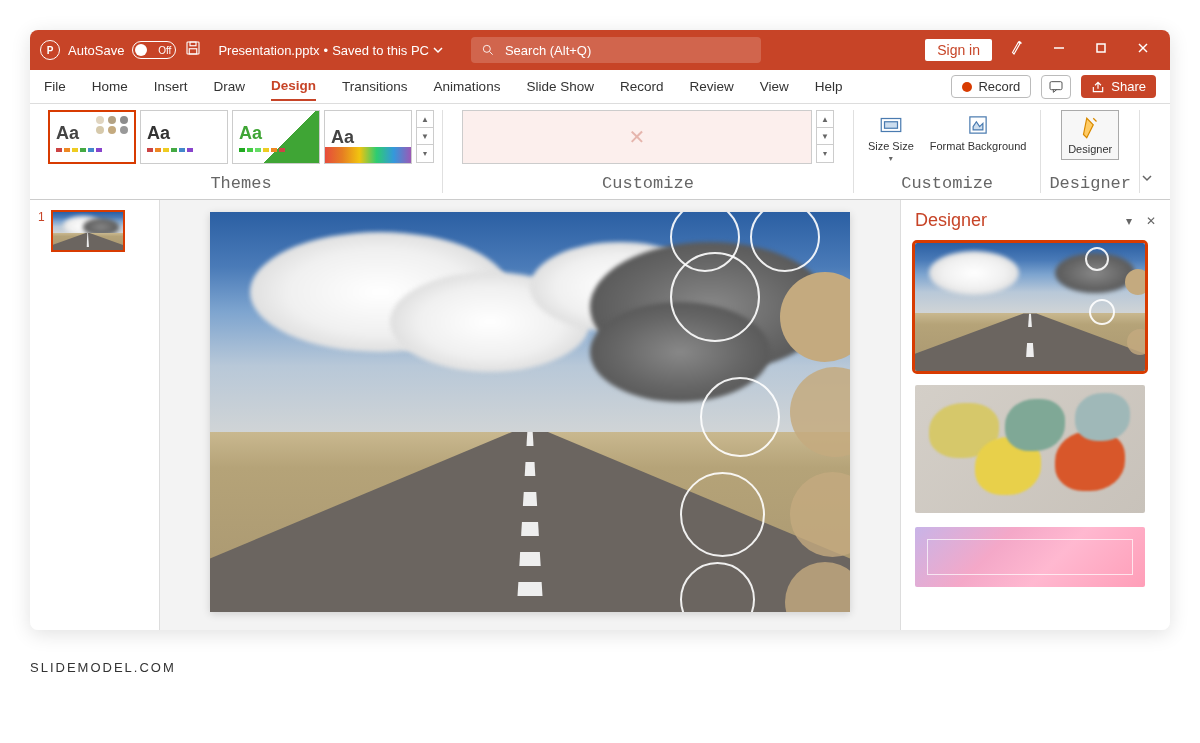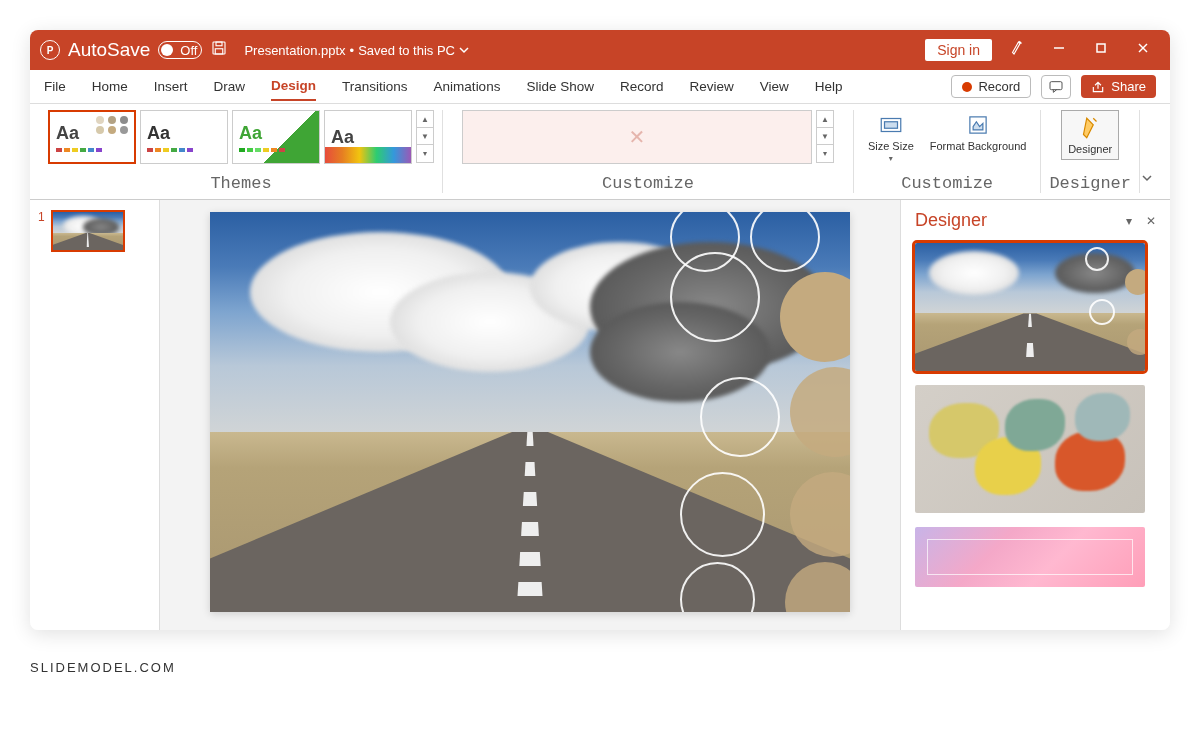--- a/index.html
+++ b/index.html
@@ -2,24 +2,24 @@
 <html><head>
 <meta charset="utf-8">
 <style>
 * { margin: 0; padding: 0; box-sizing: border-box; font-family: "Segoe UI", Arial, sans-serif; }
 body { background: #fff; padding: 30px; }
 .window { width: 1140px; margin: 0 auto; border-radius: 8px; overflow: hidden; box-shadow: 0 4px 20px rgba(0,0,0,0.12); background: #fff; }
 
 
 .titlebar { background: #c74427; color: #fff; display: flex; align-items: center; height: 40px; padding: 0 10px; gap: 8px; }
 .ppt-logo { width: 20px; height: 20px; border: 1.5px solid #fff; border-radius: 50%; display: flex; align-items: center; justify-content: center; font-size: 10px; font-weight: bold; }
-.autosave-label { font-size: 19px; }
+.autosave-label { font-size: 13px; }
 .toggle { width: 44px; height: 18px; border: 1.5px solid #fff; border-radius: 10px; display: flex; align-items: center; padding: 0 2px; position: relative; }
 .toggle-knob { width: 12px; height: 12px; background: #fff; border-radius: 50%; }
-.toggle-text { font-size: 13px; position: absolute; right: 4px; color: #fff; }
+.toggle-text { font-size: 10px; position: absolute; right: 4px; color: #fff; }
 .save-icon svg { width: 18px; height: 18px; }
 .filename { font-size: 13px; margin-left: 8px; display: flex; align-items: center; gap: 4px; }
 .search-box { flex: 0 0 290px; height: 26px; background: rgba(255,255,255,0.18); border-radius: 4px; display: flex; align-items: center; padding: 0 10px; margin-left: 20px; gap: 10px; font-size: 13px; color: #fff; }
 .spacer { flex: 1; }
 .signin-btn { background: #fff; color: #c74427; font-size: 14px; padding: 3px 12px; border-radius: 2px; cursor: pointer; }
 .titlebar-icon { width: 34px; text-align: center; cursor: pointer; }
 .titlebar svg { fill: none; stroke: #fff; stroke-width: 1.5; }
 
 
 .menubar { height: 34px; background: #fff; display: flex; align-items: center; padding: 16px 14px; gap: 26px; border-bottom: 1px solid #ddd; font-size: 13.5px; color: #333; }
@@ -115,20 +115,27 @@
         </svg>
     </div>
     <div class="filename">
       <span>Presentation.pptx</span>
       <span>•</span>
       <span>Saved to this PC</span>
       <svg width="10" height="10" viewBox="0 0 10 10">
           <path d="M1 3 L5 7 L9 3"></path>
         </svg>
     </div>
+    <div class="search-box">
+      <svg width="14" height="14" viewBox="0 0 24 24">
+          <circle cx="10" cy="10" r="6"></circle>
+          <line x1="15" y1="15" x2="20" y2="20"></line>
+        </svg>
+      <span>Search (Alt+Q)</span>
+    </div>
     <div class="spacer"></div>
     <div class="signin-btn">Sign in</div>
     <div class="titlebar-icon">
       <svg width="18" height="18" viewBox="0 0 24 24">
           <path d="M6 18 L14 4 L16 6 L8 20 Z M15 3 L18 6"></path>
         </svg>
     </div>
     <div class="titlebar-icon">
       <svg width="14" height="14" viewBox="0 0 14 14">
           <line x1="2" y1="7" x2="12" y2="7"></line>

